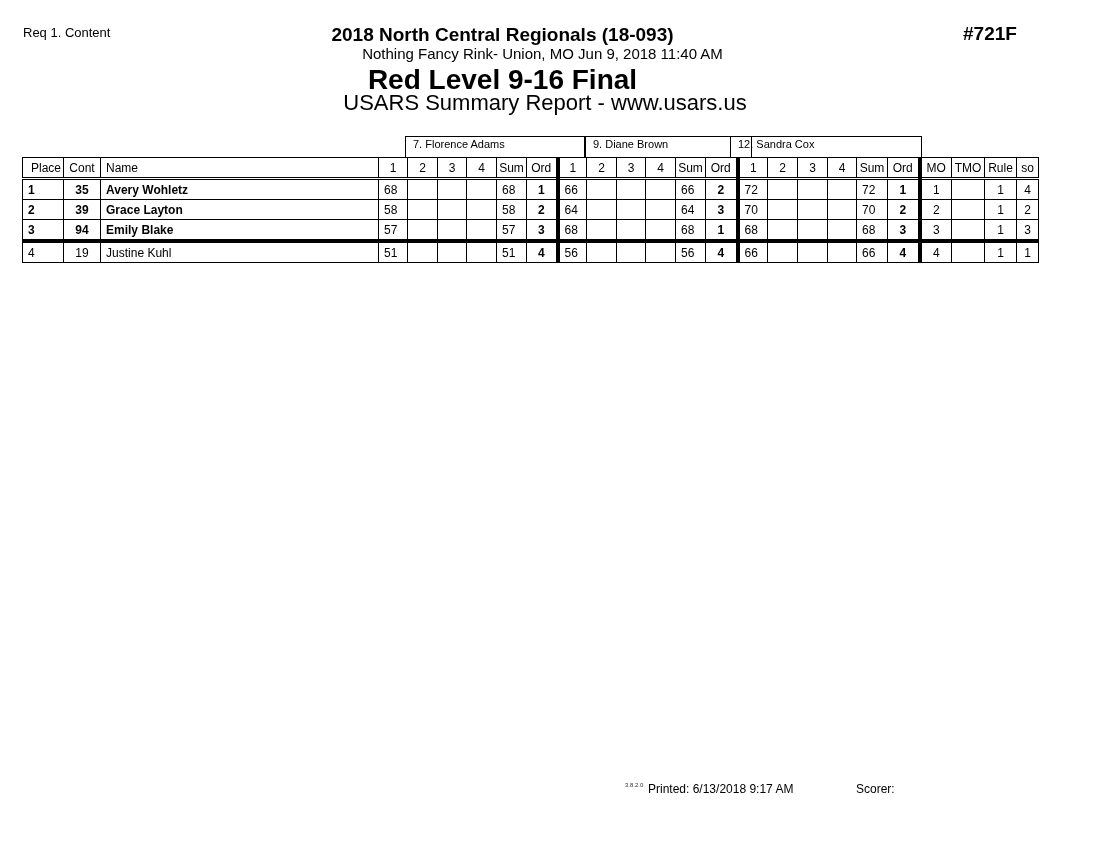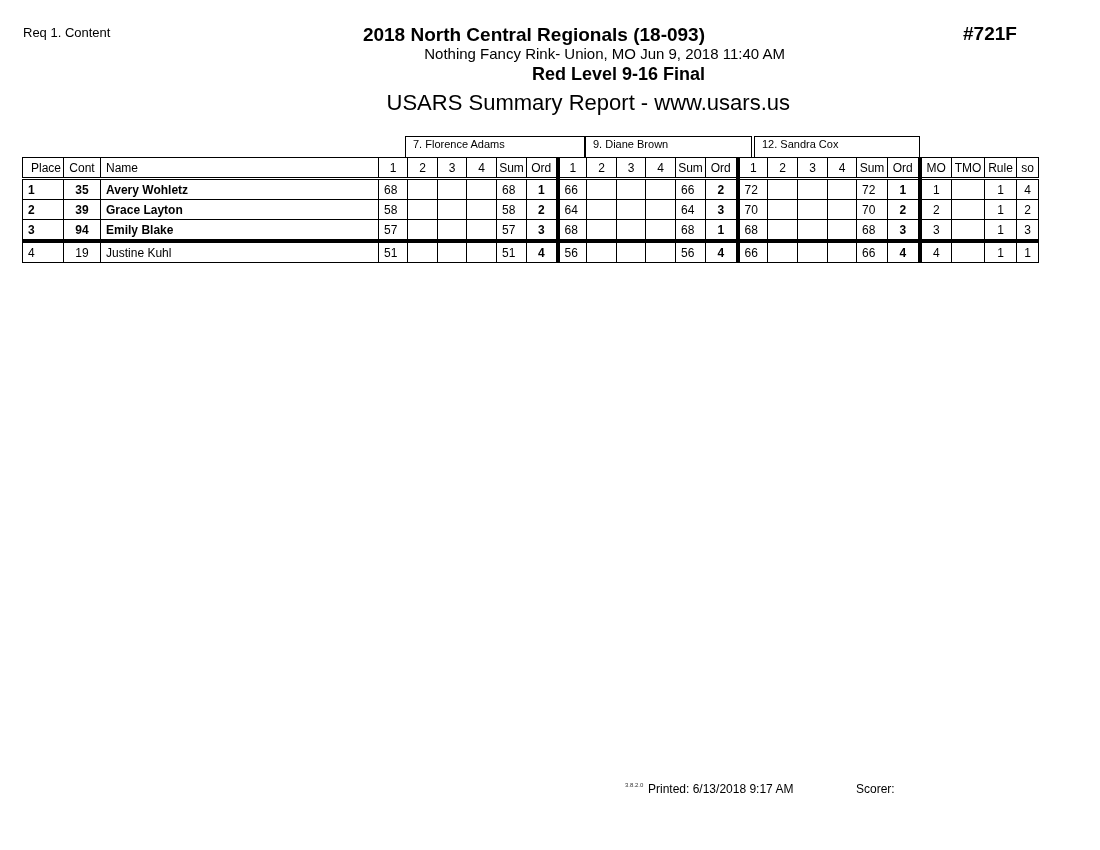--- a/index.html
+++ b/index.html
@@ -1,22 +1,22 @@
 <!DOCTYPE html>
 <html><head>
 <meta charset="utf-8">
 <style>
   html, body { margin:0; padding:0; background:#fff; }
   body { width:1100px; height:850px; position:relative; font-family:"Liberation Sans", sans-serif; color:#000; overflow:hidden; }
   .abs { position:absolute; }
   .req { left:23px; top:25px; font-size:13px; }
-  .title { left:0; width:1100px; text-align:right; }
+  .title { left:0; width:1100px; text-align:center; }
   .t1 { top:24px; font-size:19px; font-weight:bold; left:300px; width:405px; }
   .t2 { top:45px; font-size:15px; left:300px; width:485px; }
-  .t3 { top:64px; font-size:18px; font-weight:bold; left:300px; width:405px; }
+  .t3 { top:64px; font-size:28px; font-weight:bold; left:300px; width:405px; }
   .t4 { top:90px; font-size:22px; left:300px; width:490px; }
   .code { left:963px; top:23px; font-size:19px; font-weight:bold; }
 
   
   .jbox { top:136px; height:21px; border:1px solid #000; border-bottom:none; box-sizing:border-box; font-size:11px; padding:1px 0 0 7px;margin-left:32px; }
 
   table.grid { position:absolute; left:22px; top:157px; border-collapse:collapse; font-size:12px; table-layout:fixed; }
   table.grid td { border:1px solid #000; padding:0 2px; height:19px; white-space:nowrap; overflow:hidden; }
   table.grid tr.hdr td { height:19px; border-bottom:3px double #000; text-align:center; font-size:12px; }
   table.grid tr.hdr td.left { text-align:left; padding-left:5px; }
@@ -37,21 +37,21 @@
 
 <div class="abs req">Req 1. Content</div>
 <div class="abs title t1">2018 North Central Regionals (18-093)</div>
 <div class="abs title t2">Nothing Fancy Rink- Union, MO  Jun 9, 2018  11:40 AM</div>
 <div class="abs title t3">Red Level 9-16 Final</div>
 <div class="abs title t4">USARS Summary Report - www.usars.us</div>
 <div class="abs code">#721F</div>
 
 <div class="abs jbox" style="left:373px;width:180px;">7.  Florence Adams</div>
 <div class="abs jbox" style="left:553px;width:167px;">9.  Diane Brown</div>
-<div class="abs jbox" style="left:722px;width:166px;">12.  Sandra Cox</div>
+<div class="abs jbox" style="left:698px;width:192px;">12.  Sandra Cox</div>
 
 <table class="grid">
   <colgroup>
     <col style="width:36px">
       <col style="width:37px">
       <col style="width:278px">
     <col style="width:29px">
       <col style="width:30px">
       <col style="width:29px">
       <col style="width:30px">

